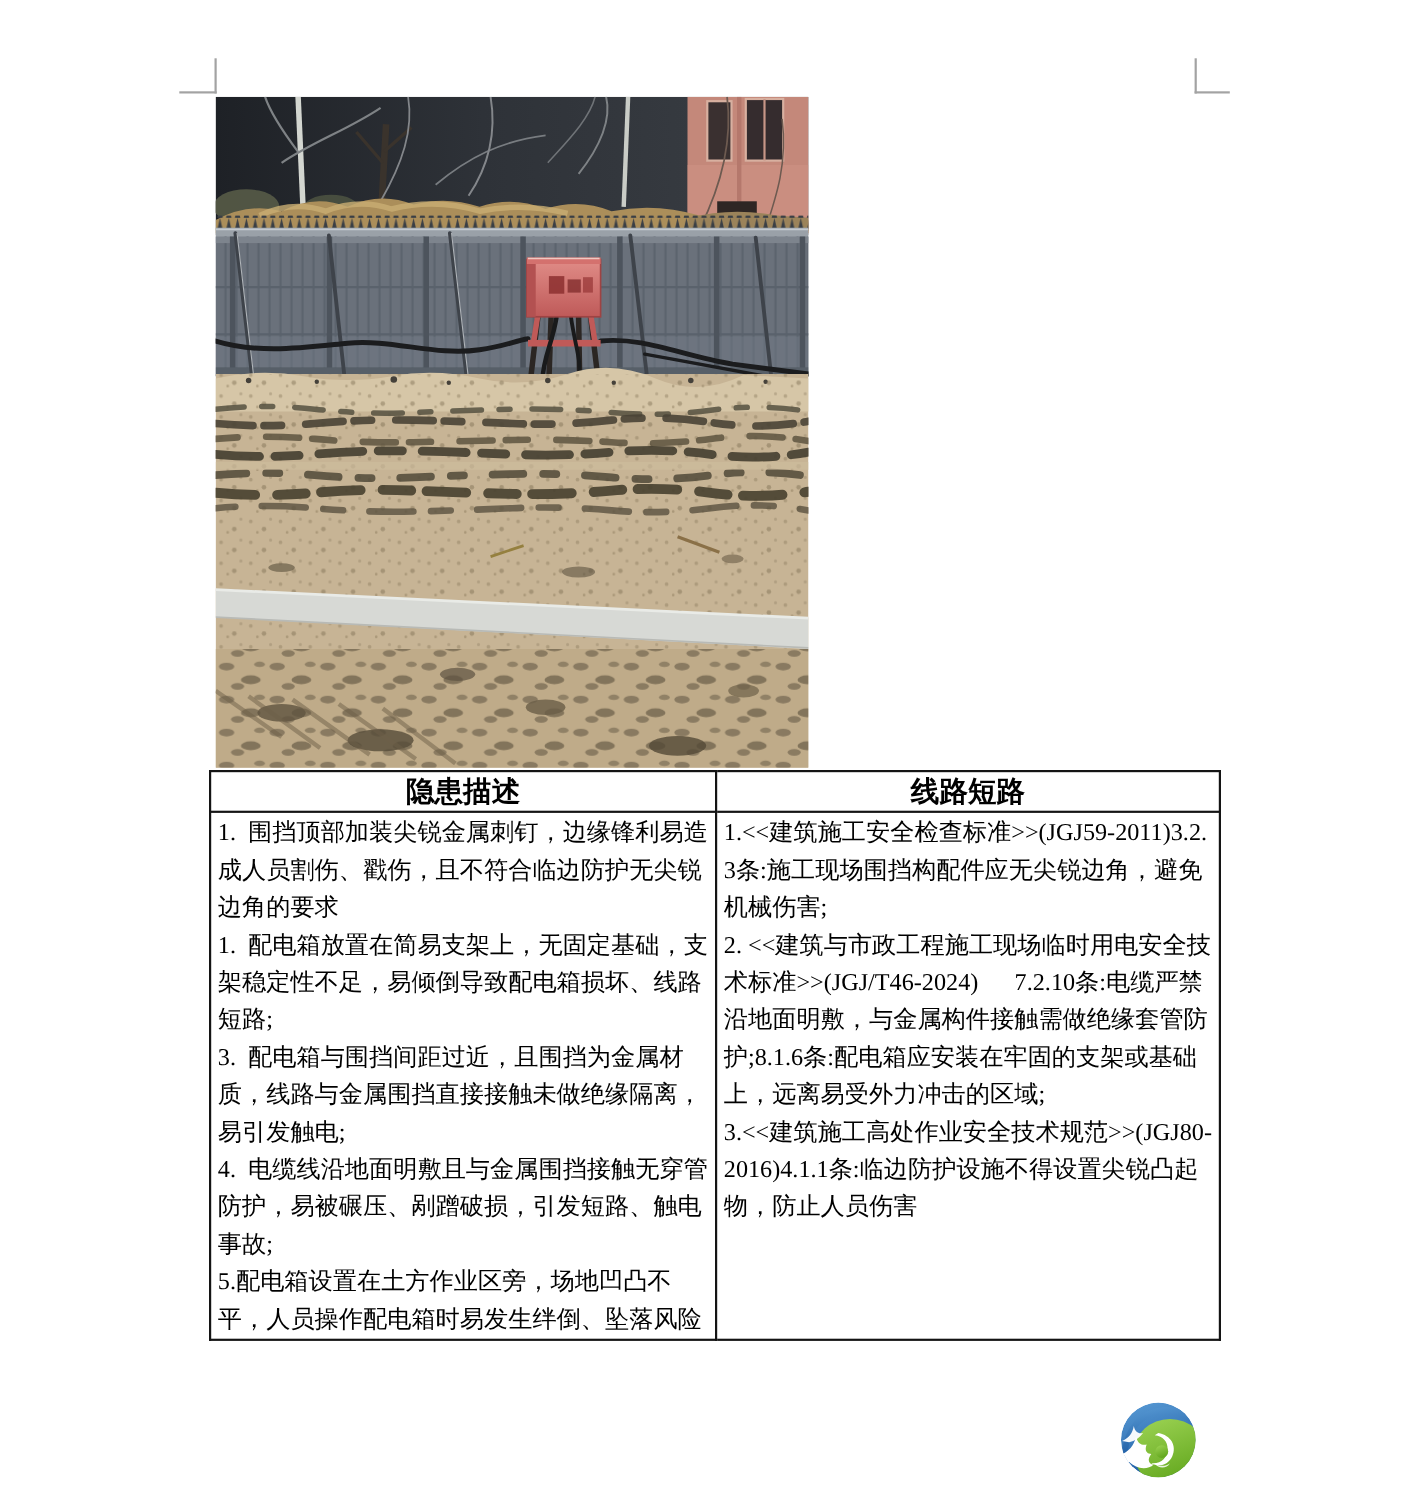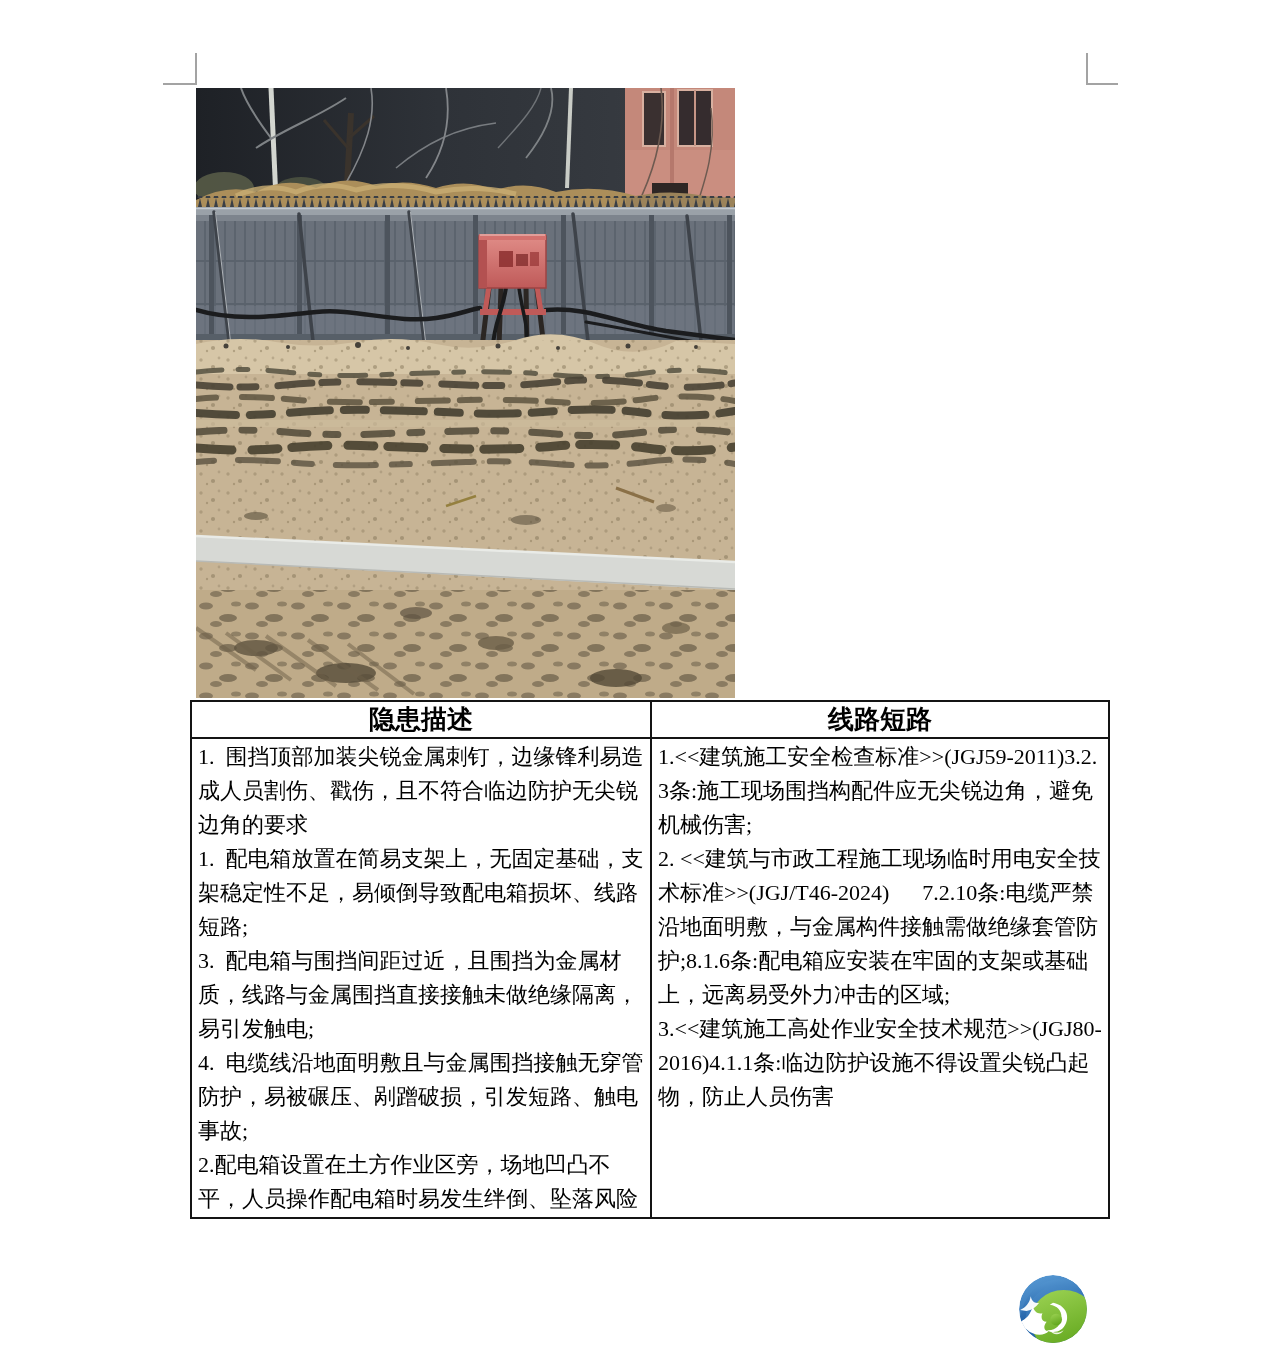--- a/index.html
+++ b/index.html
@@ -238,21 +238,21 @@
         <th>线路短路</th>
       </tr>
     </thead>
     <tbody>
       <tr>
         <td>
           <p>1.  围挡顶部加装尖锐金属刺钉，边缘锋利易造成人员割伤、戳伤，且不符合临边防护无尖锐边角的要求</p>
           <p>1.  配电箱放置在简易支架上，无固定基础，支架稳定性不足，易倾倒导致配电箱损坏、线路短路;</p>
           <p>3.  配电箱与围挡间距过近，且围挡为金属材质，线路与金属围挡直接接触未做绝缘隔离，易引发触电;</p>
           <p>4.  电缆线沿地面明敷且与金属围挡接触无穿管防护，易被碾压、剐蹭破损，引发短路、触电事故;</p>
-          <p>2.配电箱设置在土方作业区旁，场地凹凸不平，人员操作配电箱时易发生绊倒、坠落风险</p>
+          <p>5.配电箱设置在土方作业区旁，场地凹凸不平，人员操作配电箱时易发生绊倒、坠落风险</p>
         </td>
         <td>
           <p>1.&lt;&lt;建筑施工安全检查标准&gt;&gt;(JGJ59-2011)3.2.3条:施工现场围挡构配件应无尖锐边角，避免机械伤害;</p>
           <p>2. &lt;&lt;建筑与市政工程施工现场临时用电安全技术标准&gt;&gt;(JGJ/T46-2024)      7.2.10条:电缆严禁沿地面明敷，与金属构件接触需做绝缘套管防护;8.1.6条:配电箱应安装在牢固的支架或基础上，远离易受外力冲击的区域;</p>
           <p>3.&lt;&lt;建筑施工高处作业安全技术规范&gt;&gt;(JGJ80-2016)4.1.1条:临边防护设施不得设置尖锐凸起物，防止人员伤害</p>
         </td>
       </tr>
     </tbody>
   </table>
 

